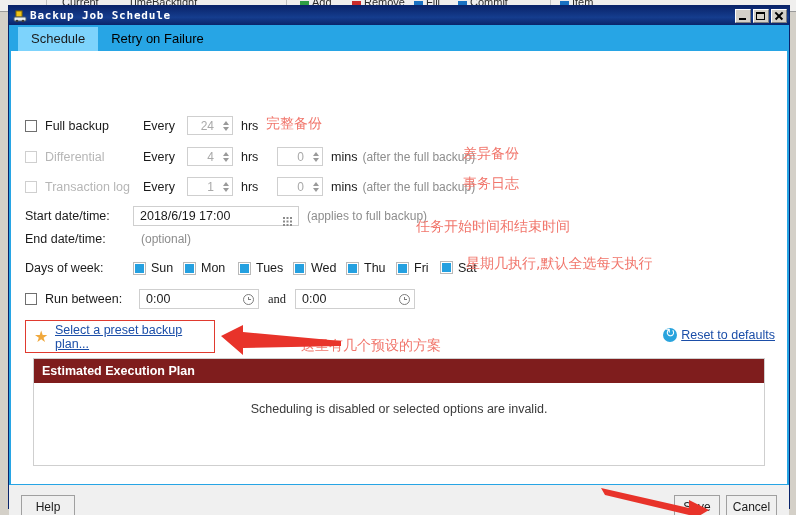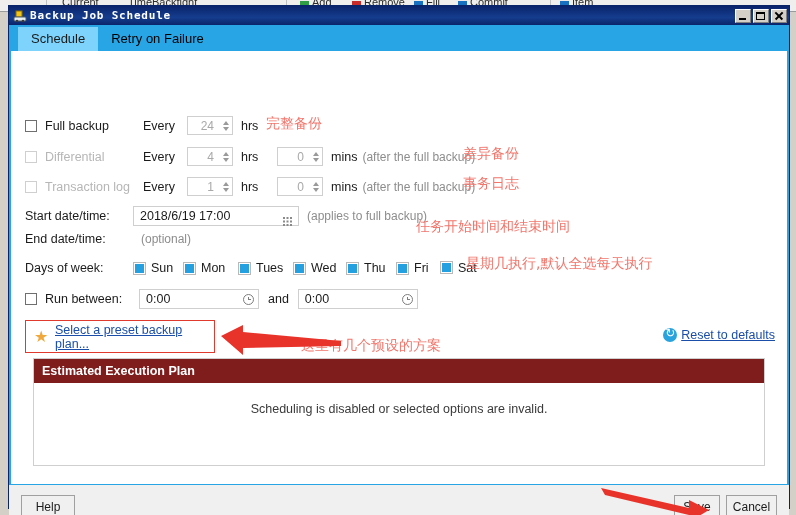--- a/index.html
+++ b/index.html
@@ -356,21 +356,21 @@
         </div>
       </div>
 
       <div class="row" style="left:14px; top:238px;">
         <div class="cbox"></div>
         <div class="lbl" style="margin-left:8px; width:94px;">Run between:</div>
         <div class="txtfld" style="width:120px;">
           <div class="tv">0:00</div>
           <div class="clock-icon"></div>
         </div>
-        <div class="lbl" style="margin:0 9px;">and</div>
+        <div class="lbl" style="margin:0 9px;font-family:Liberation Serif, serif;">and</div>
         <div class="txtfld" style="width:120px;">
           <div class="tv">0:00</div>
           <div class="clock-icon"></div>
         </div>
       </div>
 
       <div class="preset-box">
         <div class="star">★</div>
         <div class="link">Select a preset backup plan...</div>
       </div>

